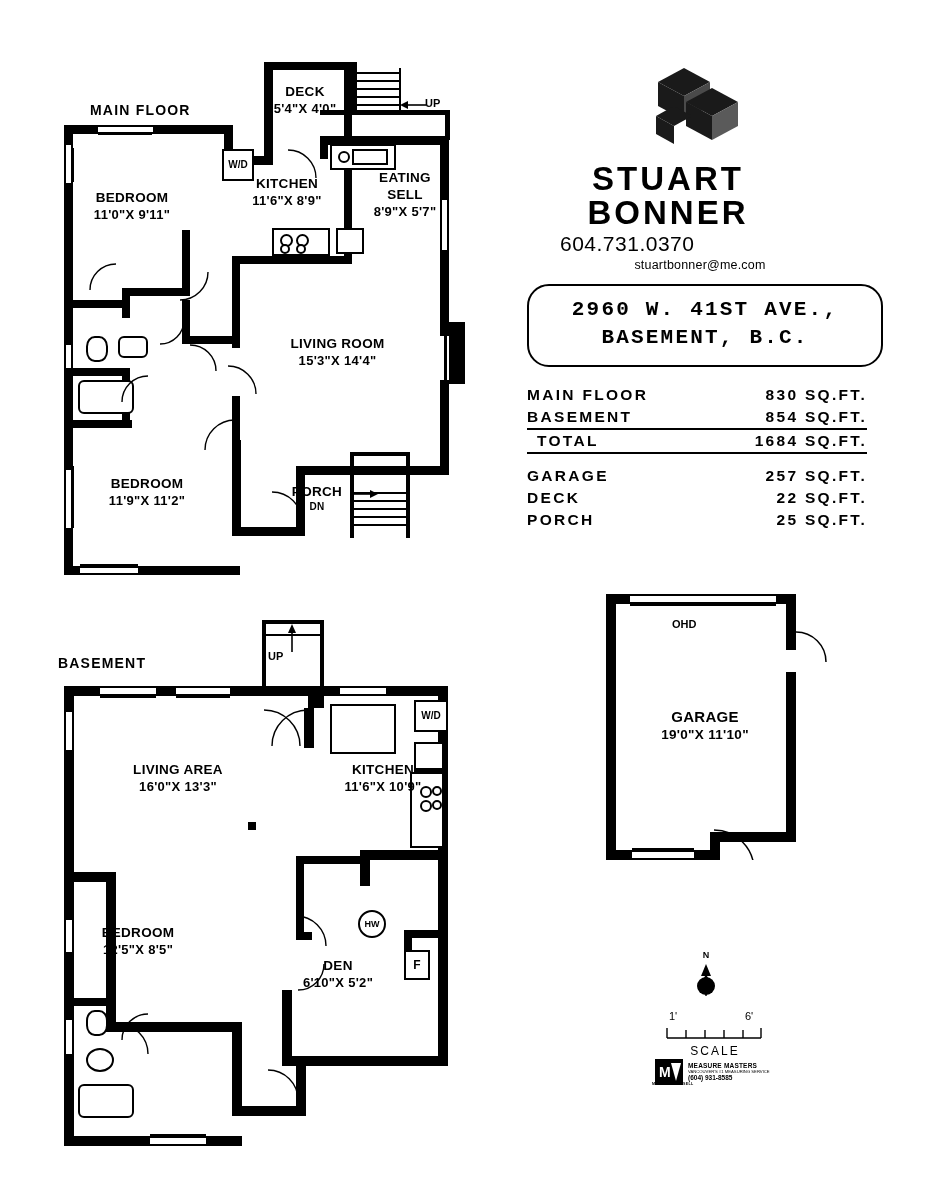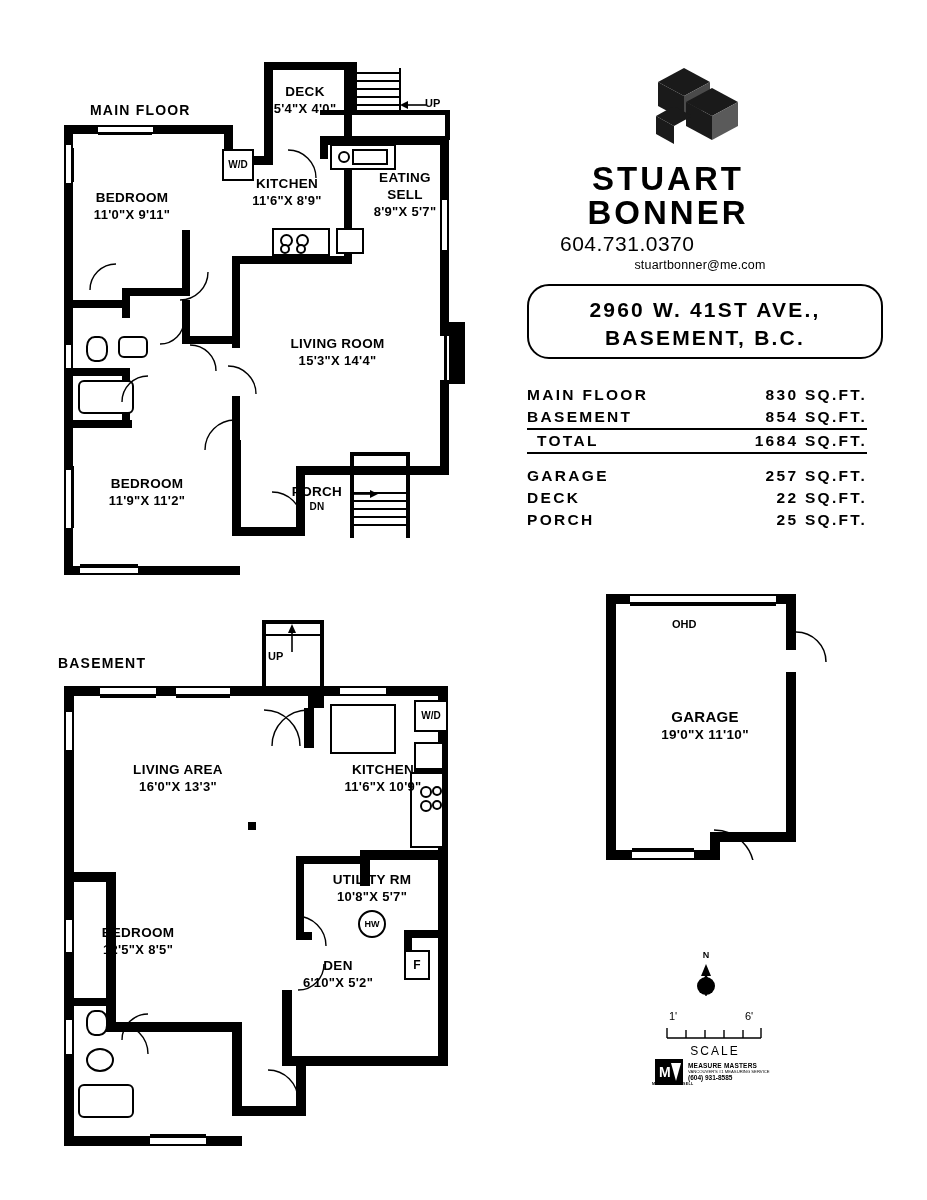--- a/index.html
+++ b/index.html
@@ -53,21 +53,22 @@
   }
   .brand-email {
     font-size: 12.5px;
     text-align: center;
     letter-spacing: 0.2px;
   }
   .addr-box {
     border: 2px solid #000;
     border-radius: 22px;
     text-align: center;
-    padding: 10px 6px 4px 6px;
+    padding: 10px 6px 12px 6px;
+    font-family: Liberation Mono, monospace;
   }
   .addr-line {
     font-weight: bold;
     font-size: 21px;
     letter-spacing: 2.2px;
     line-height: 1.35;
   }
   .area-table {
     width: 100%;
     border-collapse: collapse;
@@ -374,24 +375,20 @@
       <span class="name">LIVING  AREA</span>
       <span class="dim">16'0"X  13'3"</span>
     </div>
     <div class="abs lbl" style="left:308px;top:162px;width:150px;">
       <span class="name">KITCHEN</span>
       <span class="dim">11'6"X  10'9"</span>
     </div>
     <div class="abs lbl" style="left:58px;top:325px;width:160px;">
       <span class="name">BEDROOM</span>
       <span class="dim">12'5"X  8'5"</span>
-    </div>
-    <div class="abs lbl" style="left:302px;top:272px;width:140px;">
-      <span class="name">UTILITY  RM</span>
-      <span class="dim">10'8"X  5'7"</span>
     </div>
     <div class="abs lbl" style="left:278px;top:358px;width:120px;">
       <span class="name">DEN</span>
       <span class="dim">6'10"X  5'2"</span>
     </div>
   </div>
 
   <div class="abs" style="left:640px;top:62px;width:110px;height:88px;">
     <svg width="110" height="88" viewBox="0 0 110 88">
       <g fill="#1a1a1a">

